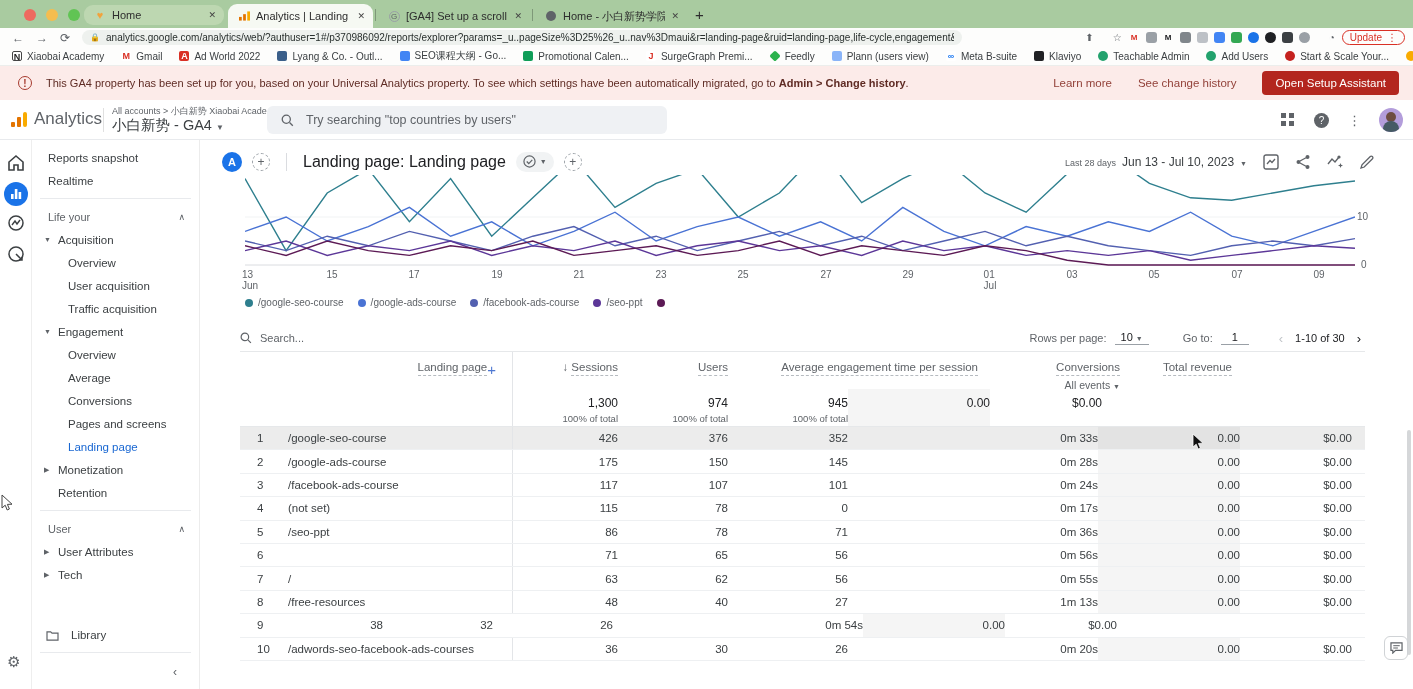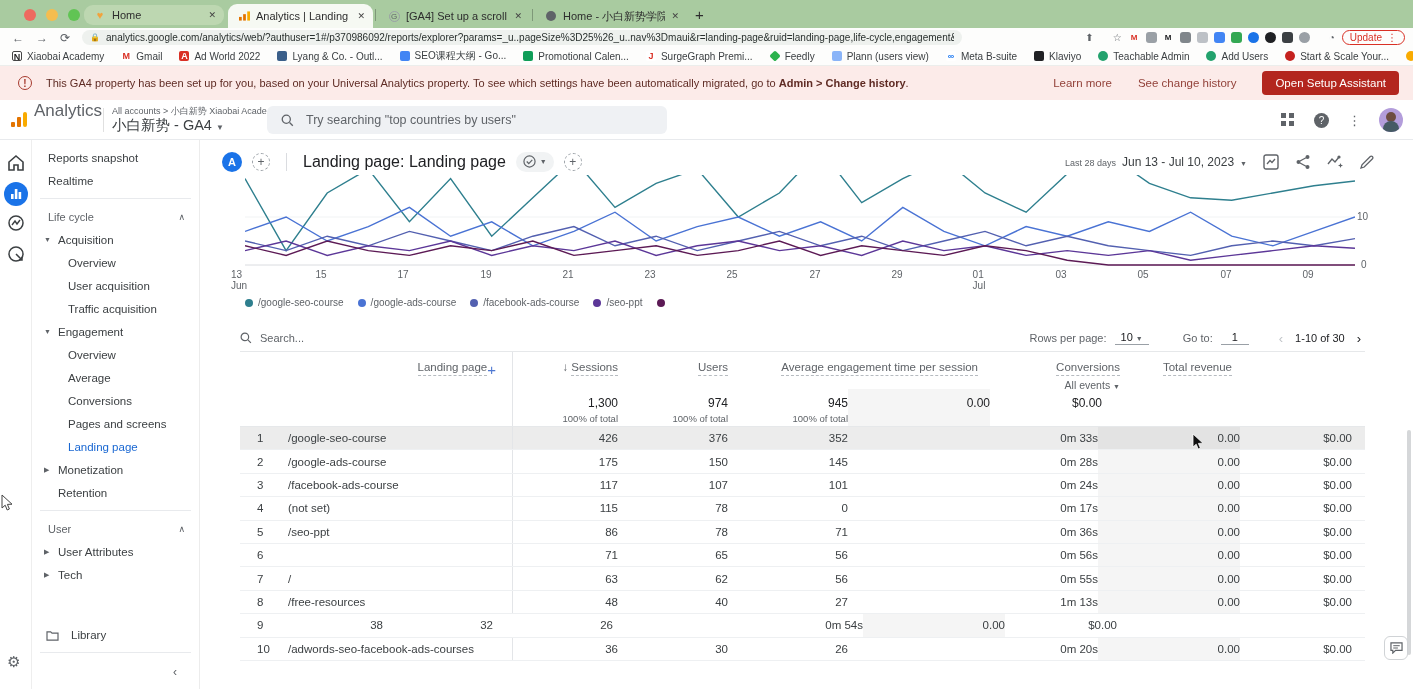--- a/index.html
+++ b/index.html
@@ -42,21 +42,21 @@
   #banner-icon { width:14px; height:14px; border:1.5px solid #a63a2e; color:#a63a2e; border-radius:50%; font-size:10px; font-weight:bold; text-align:center; line-height:13px; flex:none; }
   #banner-text { font-size:11px; color:#5f2b24; margin-left:14px; }
   #banner-text b { font-weight:bold; }
   #banner-actions { margin-left:auto; display:flex; align-items:center; gap:26px; }
   .banner-link { font-size:11.5px; color:#93423a; white-space:nowrap; }
   #setup-btn { background:#b3261e; color:#fff; font-size:11.5px; border-radius:4px; padding:6px 13px; white-space:nowrap; }
 
   
   #gah { position:absolute; left:0; top:100px; width:1413px; height:40px; background:#fff; border-bottom:1px solid #e8eaed; }
   #galogo { position:absolute; left:10px; top:12px; }
-  #ga-name { position:absolute; left:34px; top:1px; font-size:17px; color:#5f6368; }
+  #ga-name { position:absolute; left:34px; top:9px; font-size:17px; color:#5f6368; }
   #gah-div { position:absolute; left:103px; top:8px; width:1px; height:24px; background:#e0e0e0; }
   #crumb { position:absolute; left:112px; top:5px; font-size:9px; color:#5f6368; }
   #property { position:absolute; left:112px; top:16px; font-size:14.5px; color:#3c4043; }
   #property .caret { font-size:8px; color:#5f6368; }
   #gasearch { position:absolute; left:267px; top:6px; width:400px; height:28px; background:#eff1f4; border-radius:6px; display:flex; align-items:center; gap:12px; padding-left:14px; }
   #gasearch .ph { font-size:12.5px; color:#5f6368; }
   #gah-right { position:absolute; right:10px; top:8px; display:flex; align-items:center; gap:18px; }
   #avatar { width:24px; height:24px; border-radius:50%; background:#b39ddb; overflow:hidden; position:relative; }
   #avatar::after { content:""; position:absolute; left:7px; top:4px; width:10px; height:10px; border-radius:50%; background:#6d4c41; }
   #avatar::before { content:""; position:absolute; left:4px; top:13px; width:16px; height:12px; border-radius:8px 8px 0 0; background:#455a64; z-index:1; }
@@ -96,21 +96,21 @@
   #check-pill { margin-left:10px; height:20px; background:#f1f3f4; border-radius:10px; display:flex; align-items:center; gap:4px; padding:0 7px; color:#5f6368; font-size:11px; }
   #rh-right { margin-left:auto; display:flex; align-items:center; gap:16px; margin-right:38px;justify-content:space-between; }
   #daterange { display:flex; align-items:baseline; gap:6px; }
   #dr-label { font-size:9px; color:#5f6368; }
   #dr-dates { font-size:12px; color:#3c4043; }
   .rh-icon { color:#5f6368; width:16px; height:16px; }
 
   #chartbox { position:absolute; left:45px; top:35px; width:1110px; height:92px; overflow:hidden; }
   #ylab10 { position:absolute; left:1157px; top:71px; font-size:10px; color:#5f6368; }
   #ylab0  { position:absolute; left:1161px; top:119px; font-size:10px; color:#5f6368; }
-  #xticks { position:absolute; left:39px; top:129px; width:1110px; height:24px; }
+  #xticks { position:absolute; left:50px; top:129px; width:1110px; height:24px; }
   .xtick { position:absolute; transform:translateX(-50%); font-size:10px; color:#5f6368; text-align:left; line-height:11px; }
   #legend { position:absolute; left:45px; top:157px; display:flex; align-items:center; gap:14px; }
   .lg-item { display:flex; align-items:center; gap:5px; font-size:10px; color:#5f6368; }
   .lg-dot { width:8px; height:8px; border-radius:50%; }
 
   
   #tablewrap { position:absolute; left:40px; top:185px; width:1125px; }
   #tcontrols { height:26px; display:flex; font-size:11px; color:#5f6368; }
   #tsearch { display:flex; align-items:center; gap:8px; }
   #tpag { margin-left:auto; display:flex; align-items:center; gap:8px; }
@@ -351,21 +351,21 @@
     </svg>
   <span id="rail-gear">⚙</span>
 </div>
 
 <div id="sidebar">
   <div id="sb-items">
       <div class="sb-row lvl0">Reports snapshot</div>
       <div class="sb-row lvl0">Realtime</div>
       <div class="sb-div"></div>
       <div class="sb-row section sb-pill">
-        <span>Life cycle</span>
+        <span>Life your</span>
         <span class="up">∧</span>
       </div>
       <div class="sb-row expand">
         <span class="sb-caret">▼</span>
         <span>Acquisition</span>
       </div>
       <div class="sb-row lvl2">Overview</div>
       <div class="sb-row lvl2">User acquisition</div>
       <div class="sb-row lvl2">Traffic acquisition</div>
       <div class="sb-row expand sb-pill">

